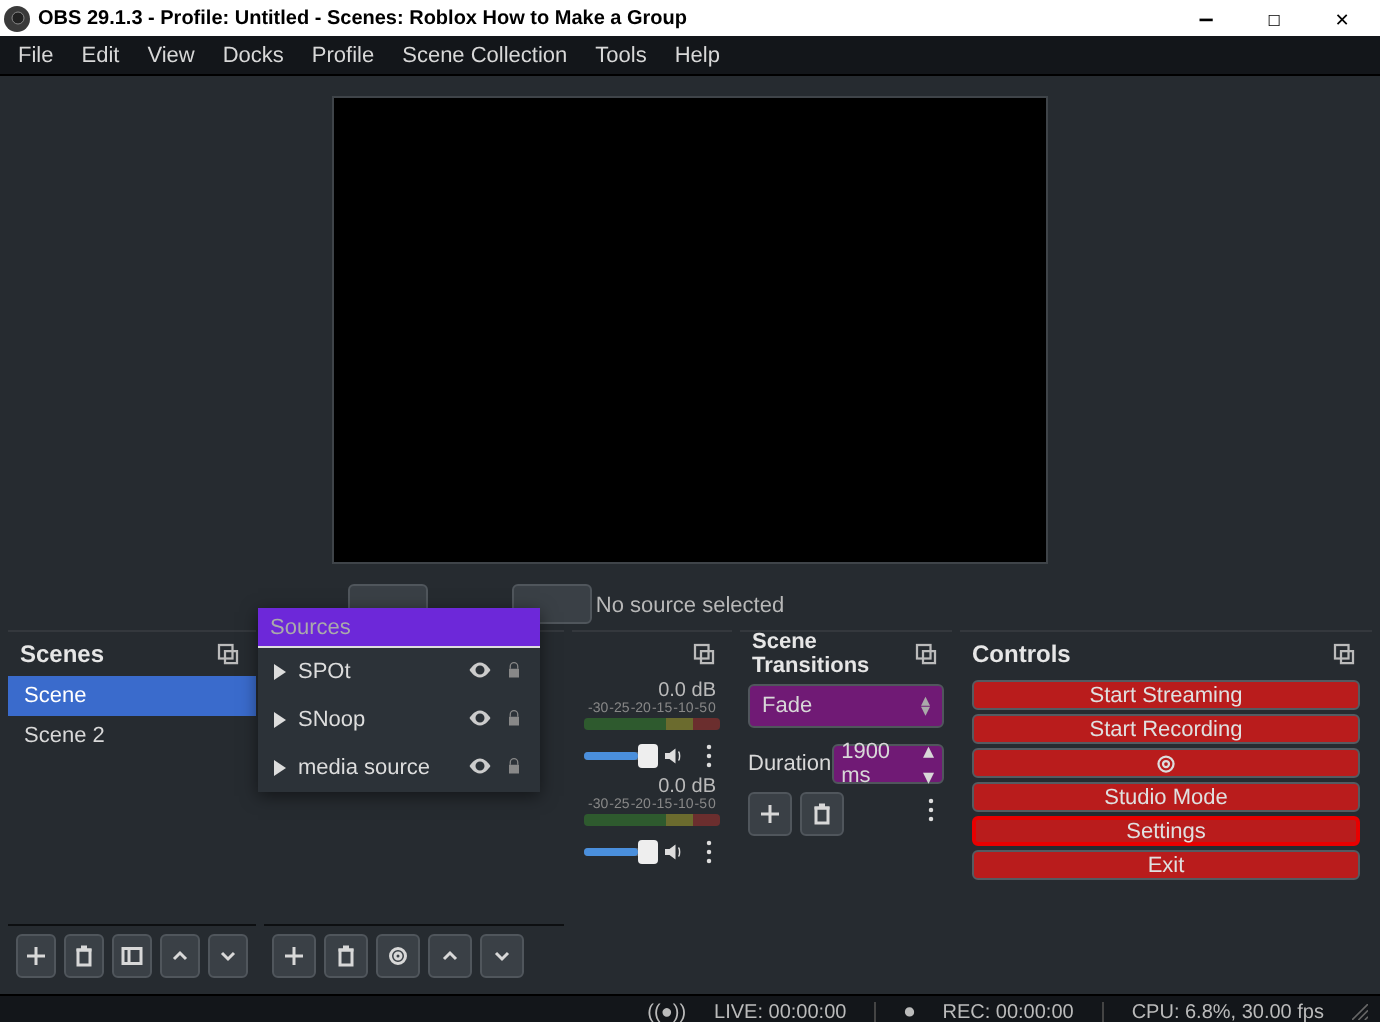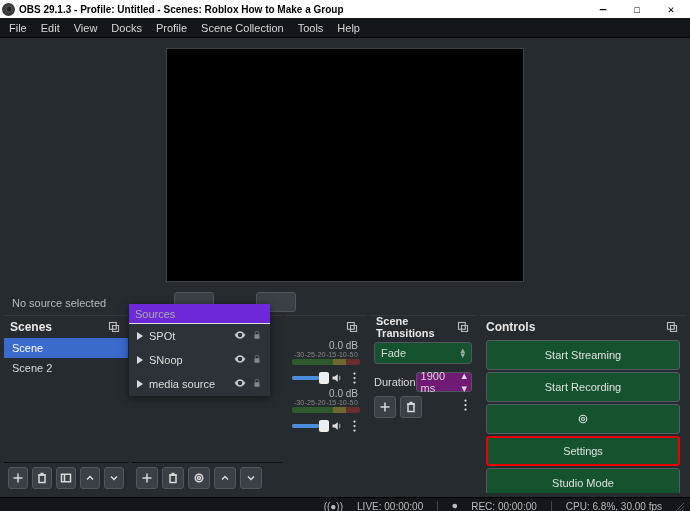--- a/index.html
+++ b/index.html
@@ -10,21 +10,21 @@
 .titlebar .icon svg { width:8px; height:8px;}
 .titlebar .spacer { flex: 1; }
 .titlebar .winbtn { width: 34px; text-align: center; font-family: monospace; font-size: 11px; }
 
 .menubar { height: 20px; background: #13161a; display: flex; align-items: center; padding: 0 2px; font-size: 11px; border-bottom: 1px solid #000; }
 .menubar span { padding: 0 7px; cursor: default; }
 
 .preview-area { height: 253px; display: flex; align-items: center; justify-content: center; background: #262b30; }
 .preview-canvas { width: 358px; height: 234px; background: #000; border: 1px solid #3f4449; }
 
-.nosource-row { height: 24px; display: flex; align-items: center; padding: 0 12px; font-size: 11px; color: #b8b8b8; position: relative; }
+.nosource-row { height: 24px; display: flex; align-items: center; padding: 0 23px; font-size: 11px; color: #b8b8b8; position: relative; justify-content: center; }
 
 .docks { height: 182px; display: flex; gap: 4px; padding: 0 4px 4px 4px; }
 .dock { background: #262b30; display: flex; flex-direction: column; border-top: 1px solid #34383d;}
 .dock-header { height: 22px; display: flex; align-items: center; padding: 0 6px; font-size: 12px; font-weight: 600; color: #e6e6e6; }
 .dock-header .hflex { flex: 1; }
 .popbtn { width: 16px; height: 16px; display: flex; align-items: center; justify-content: center; }
 .popbtn svg { width:12px; height:12px; stroke:#bbb; fill:none; stroke-width:1.5;}
 
 .dock-body { flex: 1; overflow: hidden; position: relative; }
 
@@ -47,28 +47,28 @@
 .mixer-ctrls { display:flex; align-items:center; gap:4px; margin-top:4px;}
 .slider-track { position:relative; width:40px; height:4px; background:#5a5f64; border-radius:2px;}
 .slider-fill { position:absolute; left:0; top:0; height:100%; width:80%; background:#4a8fdc; border-radius:2px;}
 .slider-thumb { position:absolute; left:78%; top:-4px; width:10px; height:12px; background:#eee; border-radius:2px;}
 .mini-icon { width:16px; height:16px; display:flex;align-items:center;justify-content:center;}
 .mini-icon svg{width:12px;height:12px;fill:#ddd;}
 .dots-btn { width:14px; height:18px; display:flex;align-items:center;justify-content:center;}
 .dots-btn svg{width:3px;height:12px;fill:#ddd;}
 
 .trans-dock { width: 106px; }
-.selectbox { height: 22px; background: #14532d; border: 1px solid #50565c; border-radius: 3px; display: flex; align-items: center; padding: 0 6px; font-size: 11px; justify-content:space-between;}
+.selectbox { height: 22px; background: #701a75; border: 1px solid #50565c; border-radius: 3px; display: flex; align-items: center; padding: 0 6px; font-size: 11px; justify-content:space-between;}
 .selectbox .chev { font-size:9px; color:#aaa; display:flex;flex-direction:column;line-height:5px;}
 .trans-row { display:flex; align-items:center; gap:0; padding:4px 4px 0 4px; font-size:11px;}
 .spinbox { height:20px; background:#701a75; border:1px solid #50565c;border-radius:3px;display:flex;align-items:center;padding:0 4px;font-size:11px;flex:1;justify-content:space-between;}
 .trans-btns { display:flex; gap:4px; padding:4px;}
 
 .controls-dock { width: 206px; }
-.ctrl-btn { height: 30px; margin: 2px 6px; background: #14532d; border: 1px solid #555b61; border-radius: 3px; display: flex; align-items: center; justify-content: center; font-size: 11px; color: #e0e0e0; }
+.ctrl-btn { height: 15px; margin: 2px 6px; background: #b91c1c; border: 1px solid #555b61; border-radius: 3px; display: flex; align-items: center; justify-content: center; font-size: 11px; color: #e0e0e0; }
 .ctrl-btn.highlight { border: 2px solid #e80000; }
 .ctrl-row { display:flex; gap:4px; margin:2px 6px;}
 .ctrl-row .ctrl-btn { flex:1; margin:0;}
 .ctrl-gear { width:22px; margin:0;}
 
 .statusbar { height: 17px; background: #13161a; display: flex; align-items: center; justify-content: flex-end; padding: 0 6px; font-size: 10px; color: #bbb; gap: 14px; border-top:1px solid #000;}
 .statusbar .sep { width:1px; height:10px; background:#444;}
 .grip { width:8px; height:8px; }
 .grip svg { width:8px;height:8px; stroke:#666;}
 
@@ -354,22 +354,22 @@
       <div class="ctrl-btn">Start Streaming</div>
       <div class="ctrl-btn">Start Recording</div>
       <div class="ctrl-row">
         <div class="ctrl-btn ctrl-gear">
             <svg viewBox="0 0 16 16" width="12" height="12" fill="none" stroke="#ddd" stroke-width="1.5">
               <circle cx="8" cy="8" r="5"></circle>
               <circle cx="8" cy="8" r="2"></circle>
             </svg>
           </div>
       </div>
+      <div class="ctrl-btn">Studio Mode</div>
       <div class="ctrl-btn highlight">Settings</div>
-      <div class="ctrl-btn">Studio Mode</div>
       <div class="ctrl-btn">Exit</div>
     </div>
   </div>
 
 </div>
 
 <div class="statusbar">
   <span>((●))</span>
   <span>LIVE: 00:00:00</span>
   <span class="sep"></span>

